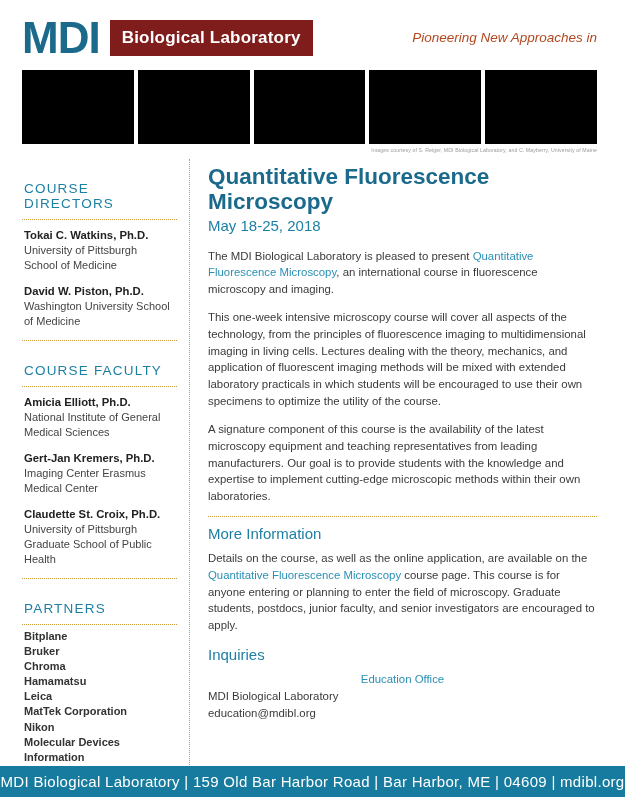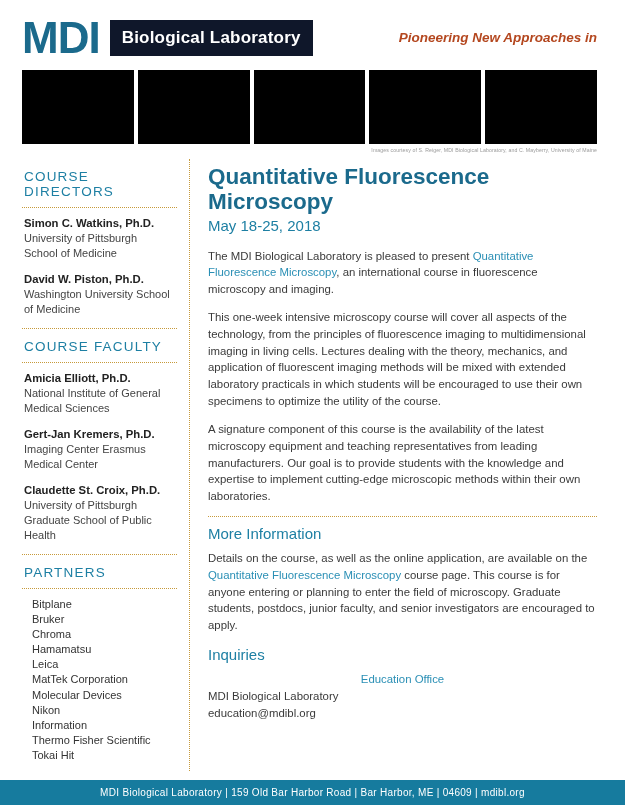--- a/index.html
+++ b/index.html
@@ -34,31 +34,31 @@
   .logo-mdi {
     font-family: "Liberation Sans", sans-serif;
     font-weight: bold;
     font-size: 44px;
     letter-spacing: -1px;
     color: #1b6a8c;
     line-height: 1;
     padding-right: 10px;
   }
   .logo-bar {
-    background: #0f172a;
+    background: #7f1d1d;
     color: #ffffff;
     font-size: 17px;
     font-weight: bold;
     padding: 8px 12px 8px 12px;
     letter-spacing: 0.2px;
   }
   .tagline {
     text-align: right;
     color: #b4471f;
-    font-weight: bold;
+    font-weight: normal;
     font-size: 13.5px;
     line-height: 1.35;
     font-style: italic;
     max-width: 230px;
   }
 
   
   .strip {
     display: flex;
     gap: 4px;
@@ -133,21 +133,21 @@
   .main {
     flex: 1;
     padding-left: 18px;
   }
 
   .sb-heading {
     color: #1d7fa3;
     font-size: 13.5px;
     letter-spacing: 1.2px;
     font-weight: normal;
-    margin: 10px 0 6px 2px;
+    margin: 22px 0 6px 2px;
   }
   .sb-rule {
     border-top: 1px dotted #c79a3a;
     margin: 8px 0 0 0;
   }
   .person {
     margin: 0 0 11px 2px;
   }
   .person .name {
     font-weight: bold;
@@ -162,21 +162,21 @@
   }
   .partners {
     margin: 4px 0 0 2px;
   }
   .partners li {
     list-style: none;
     font-size: 11px;
     color: #333;
     line-height: 1.38;
   }
-  .partners ul { margin: 8px; padding: 0; }
+  .partners ul { margin: 0; padding: 0; font-weight: bold; }
 
   
   .course-title {
     color: #1b6a8c;
     font-size: 22.5px;
     font-weight: bold;
     line-height: 1.1;
     margin: 6px 0 2px 0;
   }
   .course-dates {
@@ -205,26 +205,26 @@
     font-size: 11.4px;
     line-height: 1.5;
     color: #3a3a3a;
   }
   .inq-line.lnk { color: #2a8fb5; text-align: center; }
 
   
   .footer {
     position: absolute;
     left: 0;
-    bottom: 4px;
+    bottom: 12px;
     width: 625px;
     background: #167b9e;
     color: #fff;
     text-align: center;
-    font-size: 10px;
+    font-size: 15px;
     letter-spacing: .3px;
     padding: 7px 0;
   }
 </style>
 </head>
 <body>
 
 <div class="page">
 
   <div class="header">
@@ -247,21 +247,21 @@
   <div class="credit">Images courtesy of S. Reiger, MDI Biological Laboratory, and C. Mayberry, University of Maine</div>
 
   <div class="content">
 
     <div class="sidebar">
 
       <div class="sb-heading">COURSE DIRECTORS</div>
       <div class="sb-rule"></div>
 
       <div class="person" style="margin-top:8px;">
-        <div class="name">Simon C. Watkins, Ph.D.</div>
+        <div class="name">Tokai C. Watkins, Ph.D.</div>
         <div class="aff">University of Pittsburgh</div>
         <div class="aff">School of Medicine</div>
       </div>
 
       <div class="person">
         <div class="name">David W. Piston, Ph.D.</div>
         <div class="aff">Washington University School</div>
         <div class="aff">of Medicine</div>
       </div>
 
@@ -293,22 +293,22 @@
       <div class="sb-rule"></div>
 
       <div class="partners">
         <ul>
           <li>Bitplane</li>
           <li>Bruker</li>
           <li>Chroma</li>
           <li>Hamamatsu</li>
           <li>Leica</li>
           <li>MatTek Corporation</li>
+          <li>Nikon</li>
           <li>Molecular Devices</li>
-          <li>Nikon</li>
           <li>Information</li>
           <li>Thermo Fisher Scientific</li>
           <li>Tokai Hit</li>
         </ul>
       </div>
 
     </div>
 
     <div class="main">
       <div class="course-title">Quantitative Fluorescence Microscopy</div>

